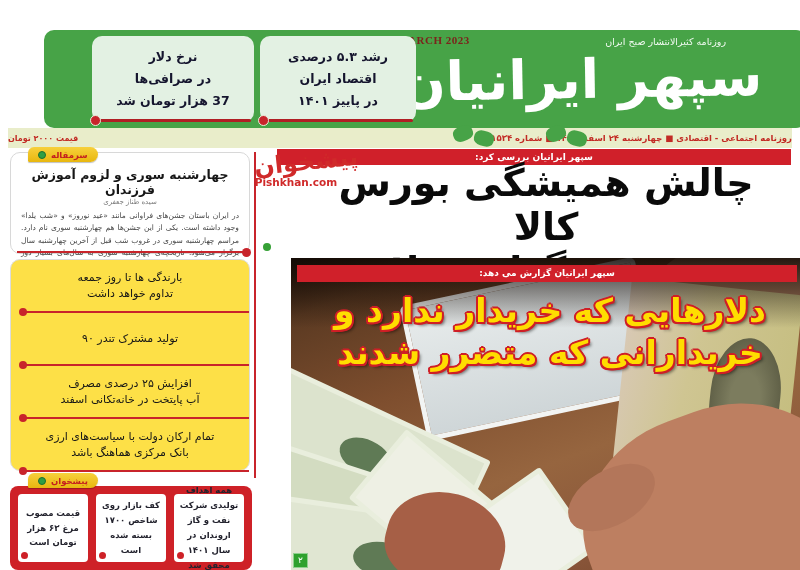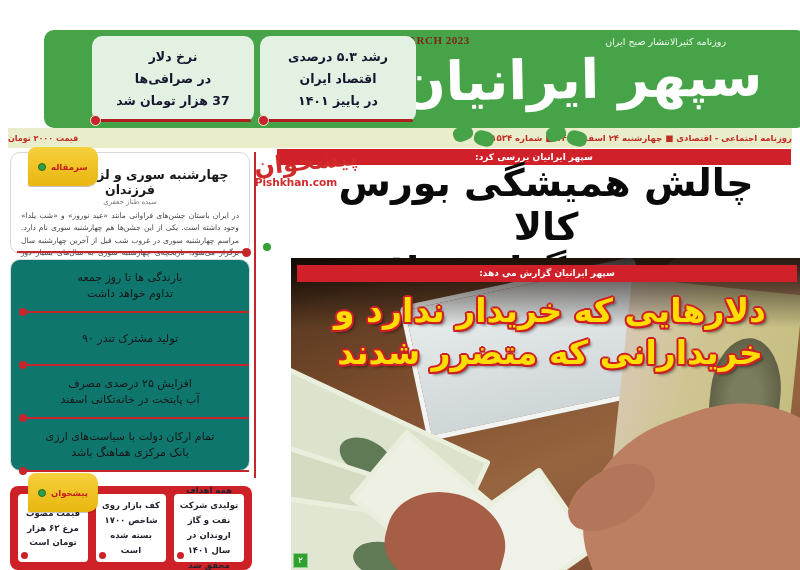--- a/index.html
+++ b/index.html
@@ -83,37 +83,37 @@
            text-shadow:2px 0 0 #cf1f26,-2px 0 0 #cf1f26,0 2px 0 #cf1f26,0 -2px 0 #cf1f26,
                        1.5px 1.5px 0 #cf1f26,-1.5px 1.5px 0 #cf1f26,1.5px -1.5px 0 #cf1f26,
                        -1.5px -1.5px 0 #cf1f26,3px 3px 3px rgba(0,0,0,.45);}
   .photo-badge{position:absolute;left:2px;bottom:2px;width:13px;height:13px;background:#2ea12e;
            border:1px solid #8fd08f;color:#fff;font-size:9px;line-height:13px;text-align:center;z-index:4;}
 
   
   .divider-v{position:absolute;left:254px;top:152px;width:2px;height:326px;background:#c8242b;}
   .tab{position:absolute;height:15px;background:linear-gradient(#f7d03c,#e8b70f);
        border-radius:8px 10px 10px 2px;color:#c4201f;font-weight:bold;font-size:8.5px;
-       display:flex;align-items:center;gap:5px;padding:12px 10px;z-index:6;direction:rtl;
+       display:flex;align-items:center;gap:5px;padding:0 10px;z-index:6;direction:rtl;
        box-shadow:0 1px 1px rgba(0,0,0,.25);}
   .tab .gdot{width:6px;height:6px;border-radius:50%;background:#2f9e44;border:1px solid #1c7030;}
   .tab-editorial{left:28px;top:147px;}
   .tab-pishkhan{left:28px;top:473px;}
 
   .editorial{position:absolute;left:10px;top:152px;width:240px;height:102px;background:#fff;
              border:1px solid #d8d8d8;border-radius:10px;box-sizing:border-box;direction:rtl;}
   .editorial .ttl{margin-top:14px;text-align:center;font-size:12.5px;font-weight:bold;color:#161616;}
   .editorial .byl{text-align:center;font-size:7px;color:#787878;margin-top:1px;}
   .editorial .bdy{font-size:7.5px;color:#454545;line-height:1.65;text-align:justify;
                   padding:4px 10px 0 10px;}
   .editorial .base{position:absolute;bottom:0;left:6px;right:6px;height:2px;background:#c8242b;}
   .editorial .rdot{position:absolute;right:-2px;bottom:-4px;width:9px;height:9px;border-radius:50%;
                   background:#c8242b;}
 
-  .briefs{position:absolute;left:10px;top:259px;width:240px;height:212px;background:#0f766e;
+  .briefs{position:absolute;left:10px;top:259px;width:240px;height:212px;background:#fde047;
           border:1px solid #dcdcde;border-radius:10px;box-sizing:border-box;direction:rtl;}
   .brief{height:51px;display:flex;flex-direction:column;justify-content:center;gap:3px;
          text-align:center;color:#161616;font-size:11px;font-weight:500;}
   .brief-div{position:relative;height:2px;background:#c8242b;margin:0 0 0 12px;}
   .brief-div .rdot{position:absolute;left:-4px;top:-3px;width:8px;height:8px;border-radius:50%;
                    background:#c8242b;}
 
   .pish-box{position:absolute;left:10px;top:486px;width:242px;height:84px;background:#ce2127;
             border-radius:8px;box-sizing:border-box;padding:8px;display:flex;gap:8px;direction:rtl;}
   .pish-card{flex:1;background:#fff;border-radius:4px;position:relative;display:flex;

